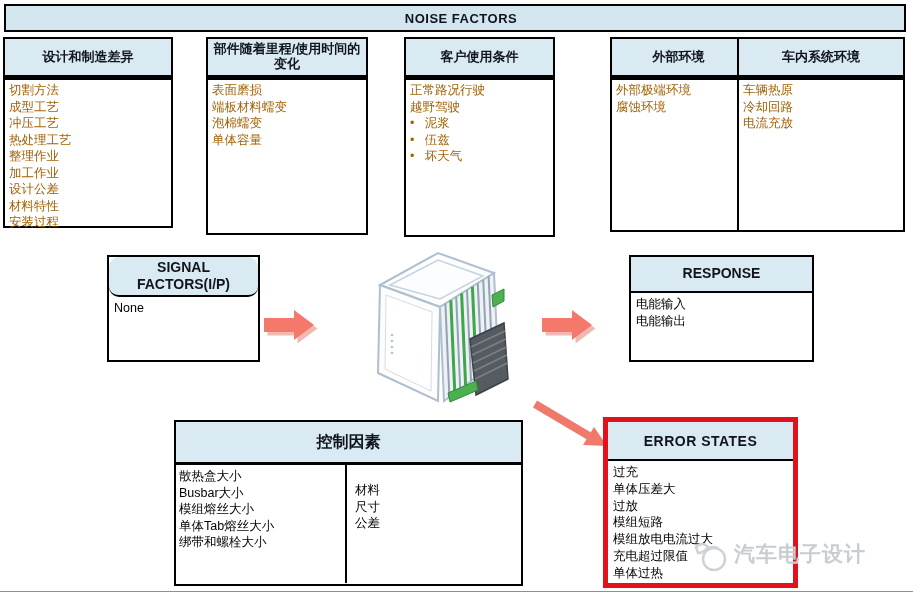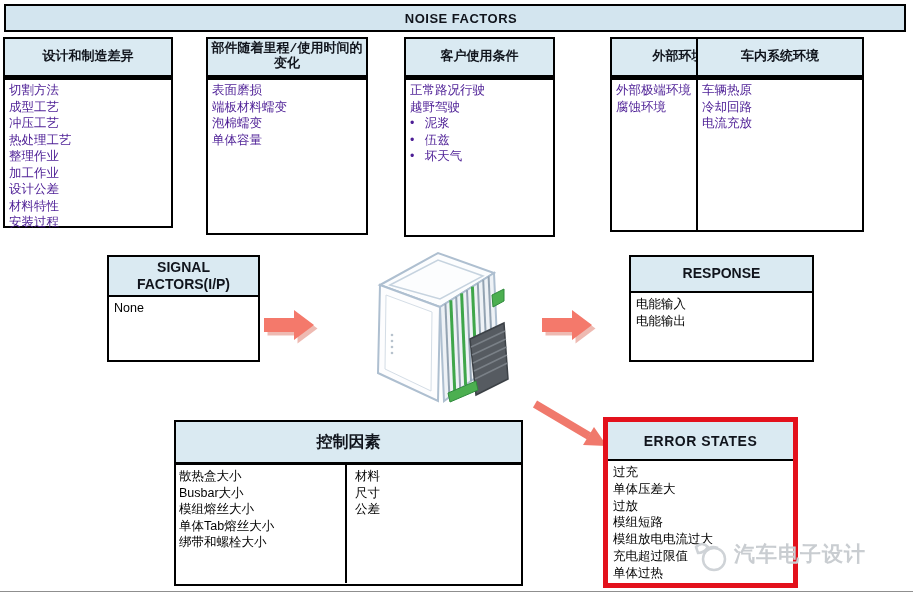--- a/index.html
+++ b/index.html
@@ -10,51 +10,51 @@
   
   .topbar { position:absolute; left:4px; top:4px; width:902px; height:28px;
     background:#d3e5ef; border:2px solid #000;
     display:flex; align-items:center; justify-content:center;
     font-weight:bold; font-size:13px; color:#10141c; letter-spacing:.5px;padding-left:12px; }
 
   
   .ncol { position:absolute; top:37px; }
   .ncol-header { background:#daeaf2; border:2px solid #000; height:40px;
     display:flex; align-items:center; justify-content:center; text-align:center;
-    font-weight:bold; font-size:13px; color:#10141c; line-height:1.15; padding:11px 2px;font-family:Liberation Mono, monospace; }
+    font-weight:bold; font-size:13px; color:#10141c; line-height:1.15; padding:11px 2px; }
   .ncol-body { background:#fff; border:2px solid #000; border-top:3px solid #000;
-    padding:2px 4px; font-size:12.5px; color:#4c1d95; }
+    padding:2px 4px; font-size:12.5px; color:#a16207; }
   .ncol-body .li, .plainlist .li { line-height:16.5px; white-space:pre-wrap; }
 
   #col1 { left:3px;   width:170px; } #col1 .ncol-body { height:151px; }
   #col2 { left:206px; width:162px; } #col2 .ncol-body { height:158px; }
   #col3 { left:404px; width:151px; } #col3 .ncol-body { height:160px; }
   #col4 { left:610px; width:137px; } #col4 .ncol-body { height:155px; }
-  #col5 { left:696px; width:168px; } #col5 .ncol-body { height:155px; }
+  #col5 { left:737px; width:168px; } #col5 .ncol-body { height:155px; }
 
   
   .iobox { position:absolute; border:2px solid #000; background:#fff; }
   .iobox-header { background:#daeaf2; border-bottom:2px solid #000;
     display:flex; align-items:center; justify-content:center; text-align:center;
     font-weight:bold; font-size:14px; color:#10141c; line-height:1.25; padding:0 6px; }
   .iobox-body { padding:3px 5px; font-size:12.5px; }
   #signalBox { left:107px; top:255px; width:153px; height:107px; }
-  #signalBox .iobox-header { height:40px; }
+  #signalBox .iobox-header { height:40px;border-radius:10px; }
   #responseBox { left:629px; top:255px; width:185px; height:107px; }
   #responseBox .iobox-header { height:36px; }
 
   
   #controlBox { position:absolute; left:174px; top:420px; width:349px; height:166px;
     border:2px solid #000; background:#fff; }
   #controlBox .cf-header { background:#daeaf2; border-bottom:3px solid #000; height:43px;
     display:flex; align-items:center; justify-content:center;
     font-weight:bold; font-size:16px; color:#10141c; }
   #controlBox .cf-body { display:flex; height:118px; }
   #controlBox .cf-left  { width:171px; border-right:2px solid #000; padding:3px 3px; font-size:12.5px; }
-  #controlBox .cf-right { flex:1; padding:3px 8px; font-size:12.5px; }
+  #controlBox .cf-right { flex:1; padding:17px 8px; font-size:12.5px; }
 
   
   #errorBox { position:absolute; left:603px; top:417px; width:195px; height:171px;
     border:5px solid #e3111c; background:#fff; }
   #errorBox .er-header { background:#daeaf2; border-bottom:2px solid #000; height:39px;
     display:flex; align-items:center; justify-content:center;
     font-weight:bold; font-size:14px; color:#10141c; letter-spacing:.5px; }
   #errorBox .er-body { padding:3px 5px; font-size:12.5px; }
   #errorBox .er-body .li { line-height:16.8px; }
 

